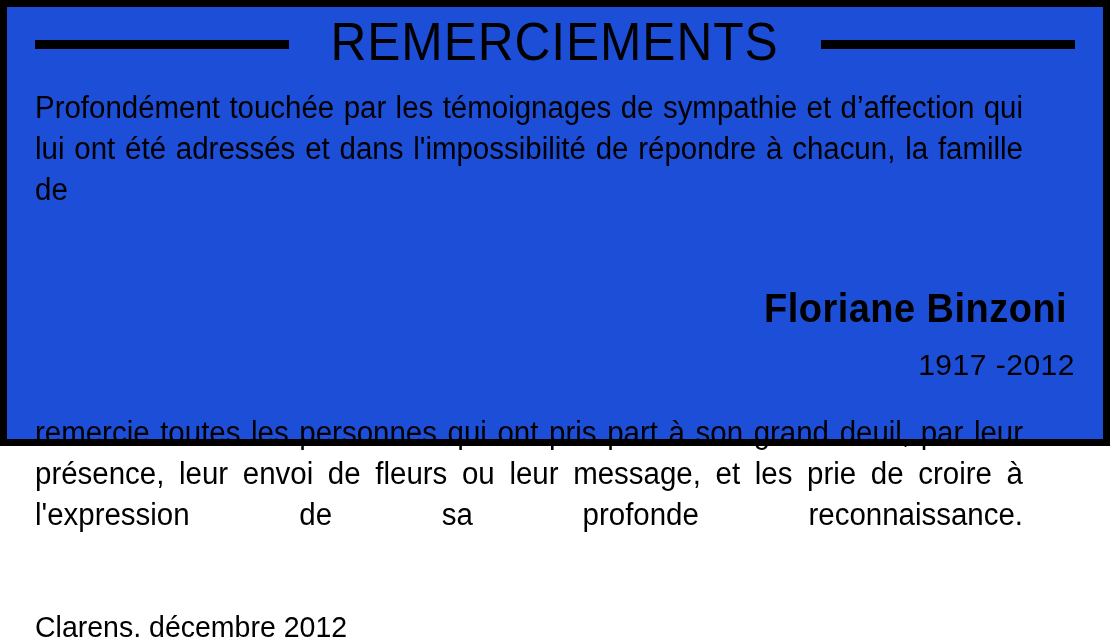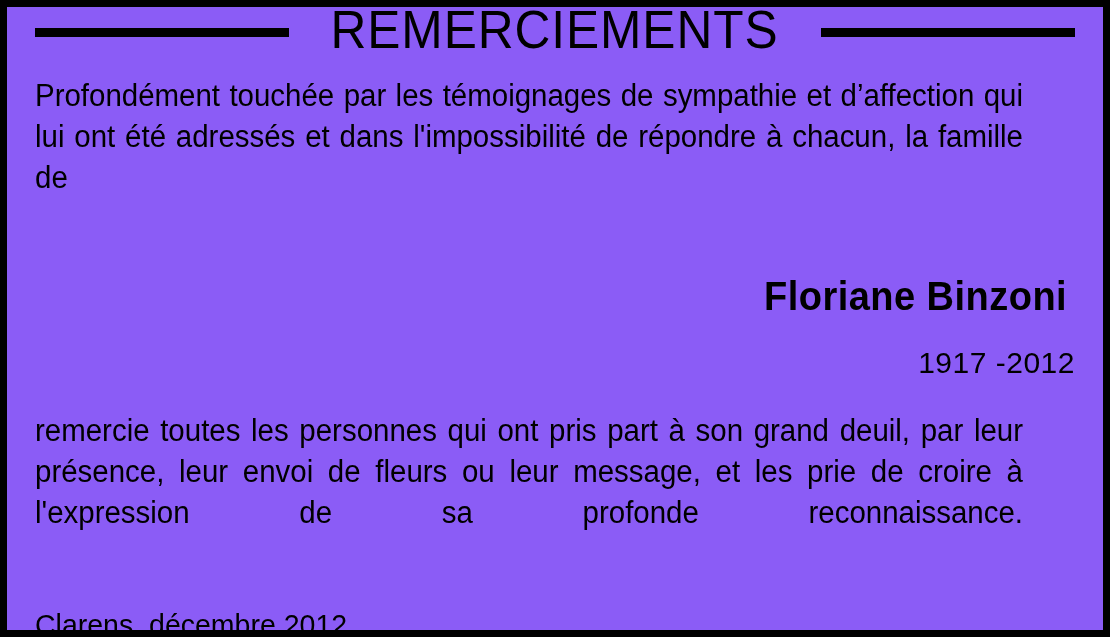--- a/index.html
+++ b/index.html
@@ -12,24 +12,24 @@
     height: 637px;
     font-family: "Liberation Sans", sans-serif;
     color: #000000;
     overflow: hidden;
   }
 
   .notice {
     position: relative;
     box-sizing: border-box;
     width: 1110px;
-    height: 637px;
+    height: 446px;
     border: 7px solid #000000;
-    background: #8b5cf6;
-    padding: 0 28px;
+    background: #1d4ed8;
+    padding: 12px 28px;
   }
 
   
   .title-row {
     position: relative;
     display: flex;
     align-items: center;
     justify-content: center;
     height: 72px;
     margin-top: -14px;
@@ -80,21 +80,21 @@
     font-size: 40px;
     font-weight: bold;
     letter-spacing: 0.5px;
     line-height: 1.1;
     transform: scaleX(0.95);
     display: inline-block;
   }
   .dates {
     font-size: 30px;
     font-weight: 400;
-    margin-top: 28px;
+    margin-top: 18px;
     letter-spacing: 0.5px;
   }
 
   .para.thanks {
     margin: 30px 0 0 0;
   }
   .para.thanks::after {
     content: "";
     display: inline-block;
     width: 100%;

